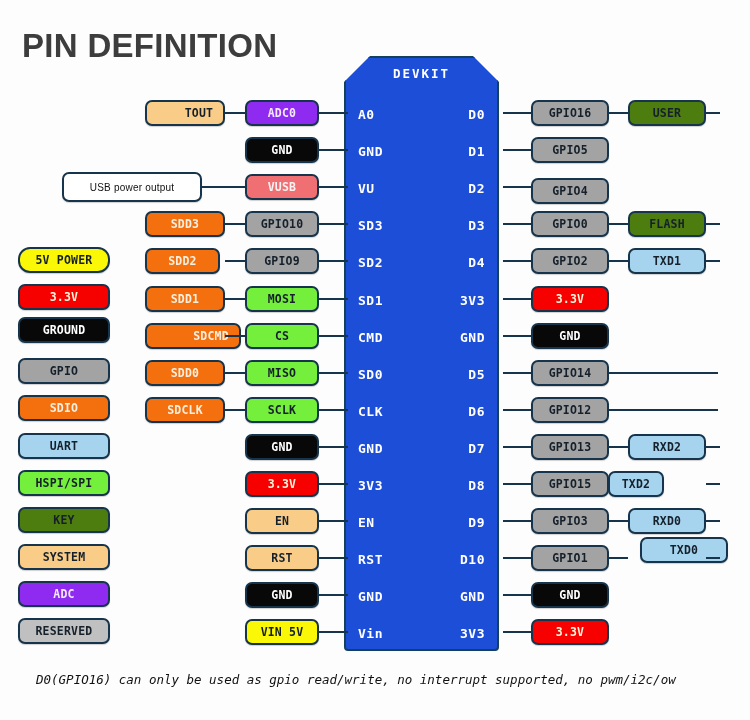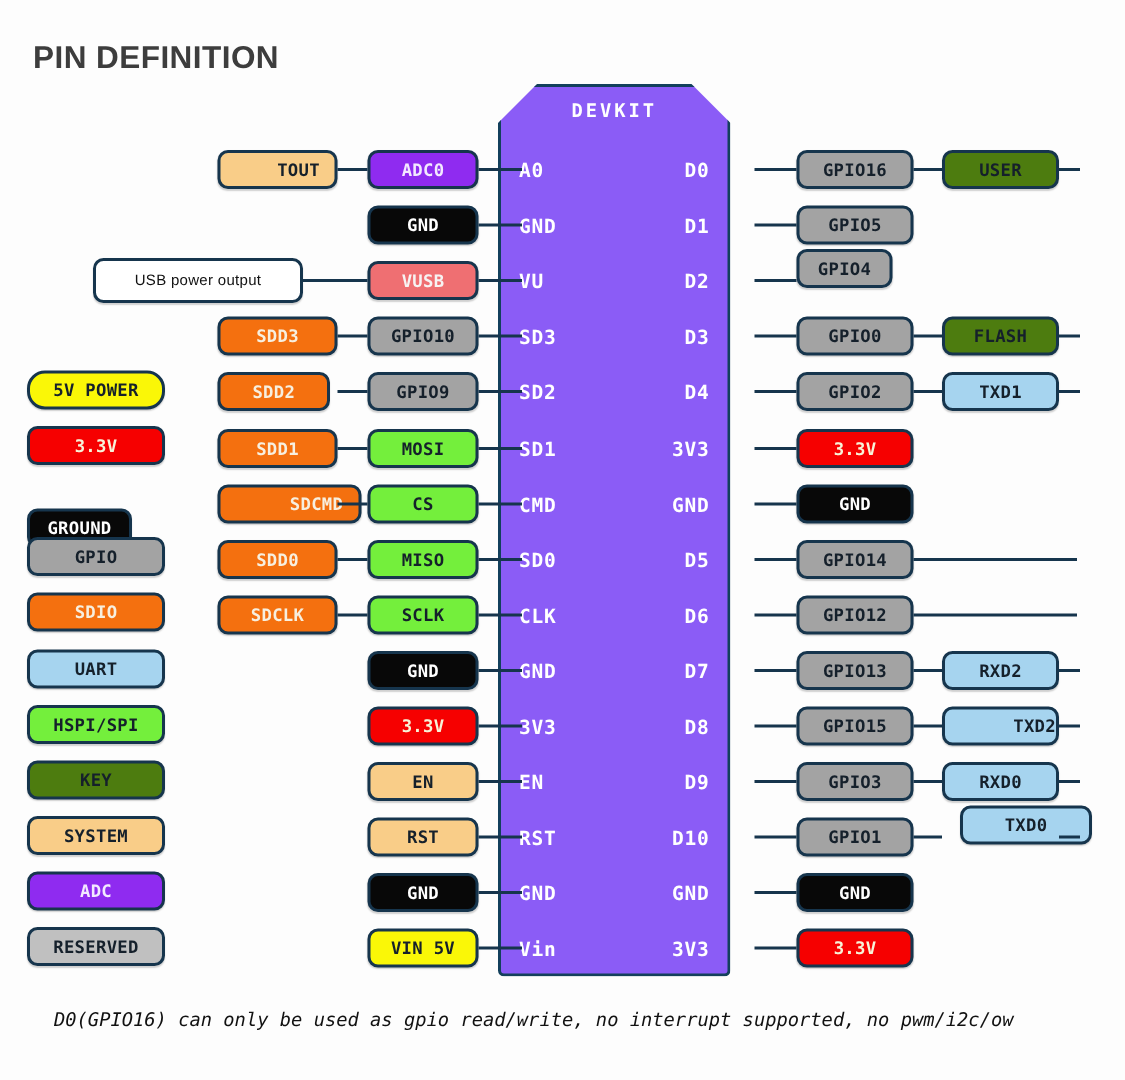--- a/index.html
+++ b/index.html
@@ -8,21 +8,21 @@
     background: #ffffff;
     font-family: "DejaVu Sans Mono", "Liberation Mono", monospace;
     overflow: hidden;
   }
   #root { position: relative; width: 750px; height: 720px; background: #fdfdfd; }
 
   
   #title {
     position: absolute; left: 22px; top: 27px;
     font-family: "Liberation Sans", sans-serif;
-    font-size: 21px; font-weight: bold; color: #3d3d3d;
+    font-size: 33px; font-weight: bold; color: #3d3d3d;
     letter-spacing: 0.3px;
   }
 
   
   .pill {
     position: absolute;
     height: 26px;
     border: 2px solid #16354d;
     border-radius: 7px;
     display: flex; align-items: center; justify-content: center;
@@ -58,23 +58,23 @@
   
   .wire {
     position: absolute;
     height: 2px;
     background: #16354d;
   }
 
   
   #board {
     position: absolute;
-    left: 332px; top: 56px;
+    left: 344px; top: 56px;
     width: 155px; height: 595px;
-    background: #8b5cf6;
+    background: #1d4ed8;
     border: 2px solid #13405c;
     border-radius: 4px;
     clip-path: polygon(0 26px, 26px 0, 129px 0, 155px 26px, 155px 595px, 0 595px);
   }
   #board-title {
     position: absolute; left: 0; right: 0; top: 8px;
     text-align: center;
     color: #ffffff; font-size: 12.5px; font-weight: bold;
     letter-spacing: 2px;
   }
@@ -128,21 +128,21 @@
       <div class="bpin right" style="top: 568.4px;">3V3</div>
     </div>
 
   <div id="layers">
       <div class="pill c-5v" style="left: 18px; top: 247px; width: 92px; border-radius: 12px;">
         <span>5V POWER</span>
       </div>
       <div class="pill c-33v" style="left: 18px; top: 284.1px; width: 92px;">
         <span>3.3V</span>
       </div>
-      <div class="pill c-gnd" style="left: 18px; top: 339px; width: 70px;">
+      <div class="pill c-gnd" style="left: 18px; top: 317px; width: 92px;">
         <span>GROUND</span>
       </div>
       <div class="pill c-gpio" style="left: 18px; top: 358.3px; width: 92px;">
         <span>GPIO</span>
       </div>
       <div class="pill c-sdio" style="left: 18px; top: 395.4px; width: 92px;">
         <span>SDIO</span>
       </div>
       <div class="pill c-uart" style="left: 18px; top: 432.5px; width: 92px;">
         <span>UART</span>
@@ -256,21 +256,21 @@
       <div class="wire" style="left: 225px; top: 408.8px; width: 20px;"></div>
       <div class="wire" style="left: 503px; top: 112px; width: 28px;"></div>
       <div class="pill c-gpio" style="left: 531px; top: 100px; width: 78px;">
         <span>GPIO16</span>
       </div>
       <div class="wire" style="left: 503px; top: 149.1px; width: 28px;"></div>
       <div class="pill c-gpio" style="left: 531px; top: 137.1px; width: 78px;">
         <span>GPIO5</span>
       </div>
       <div class="wire" style="left: 503px; top: 186.2px; width: 28px;"></div>
-      <div class="pill c-gpio" style="left: 531px; top: 166px; width: 64px; justify-content: center;">
+      <div class="pill c-gpio" style="left: 531px; top: 178px; width: 78px; justify-content: center;">
         <span>GPIO4</span>
       </div>
       <div class="wire" style="left: 503px; top: 223.3px; width: 28px;"></div>
       <div class="pill c-gpio" style="left: 531px; top: 211.3px; width: 78px;">
         <span>GPIO0</span>
       </div>
       <div class="wire" style="left: 503px; top: 260.4px; width: 28px;"></div>
       <div class="pill c-gpio" style="left: 531px; top: 248.4px; width: 78px;">
         <span>GPIO2</span>
       </div>
@@ -328,21 +328,21 @@
       <div class="pill c-uart" style="left: 628px; top: 248.4px; width: 78px;">
         <span>TXD1</span>
       </div>
       <div class="wire" style="left: 706px; top: 260.4px; width: 14px;"></div>
       <div class="wire" style="left: 609px; top: 445.9px; width: 19px;"></div>
       <div class="pill c-uart" style="left: 628px; top: 433.9px; width: 78px;">
         <span>RXD2</span>
       </div>
       <div class="wire" style="left: 706px; top: 445.9px; width: 14px;"></div>
       <div class="wire" style="left: 609px; top: 483px; width: 19px;"></div>
-      <div class="pill c-uart" style="left: 628px; top: 471px; width: 78px; justify-content: flex-end;">
+      <div class="pill c-uart" style="left: 608px; top: 471px; width: 56px;">
         <span>TXD2</span>
       </div>
       <div class="wire" style="left: 706px; top: 483px; width: 14px;"></div>
       <div class="wire" style="left: 609px; top: 520.1px; width: 19px;"></div>
       <div class="pill c-uart" style="left: 628px; top: 508.1px; width: 78px;">
         <span>RXD0</span>
       </div>
       <div class="wire" style="left: 706px; top: 520.1px; width: 14px;"></div>
       <div class="wire" style="left: 609px; top: 557.2px; width: 19px;"></div>
       <div class="pill c-uart" style="left: 628px; top: 537px; width: 88px; margin-left: 12px;">

